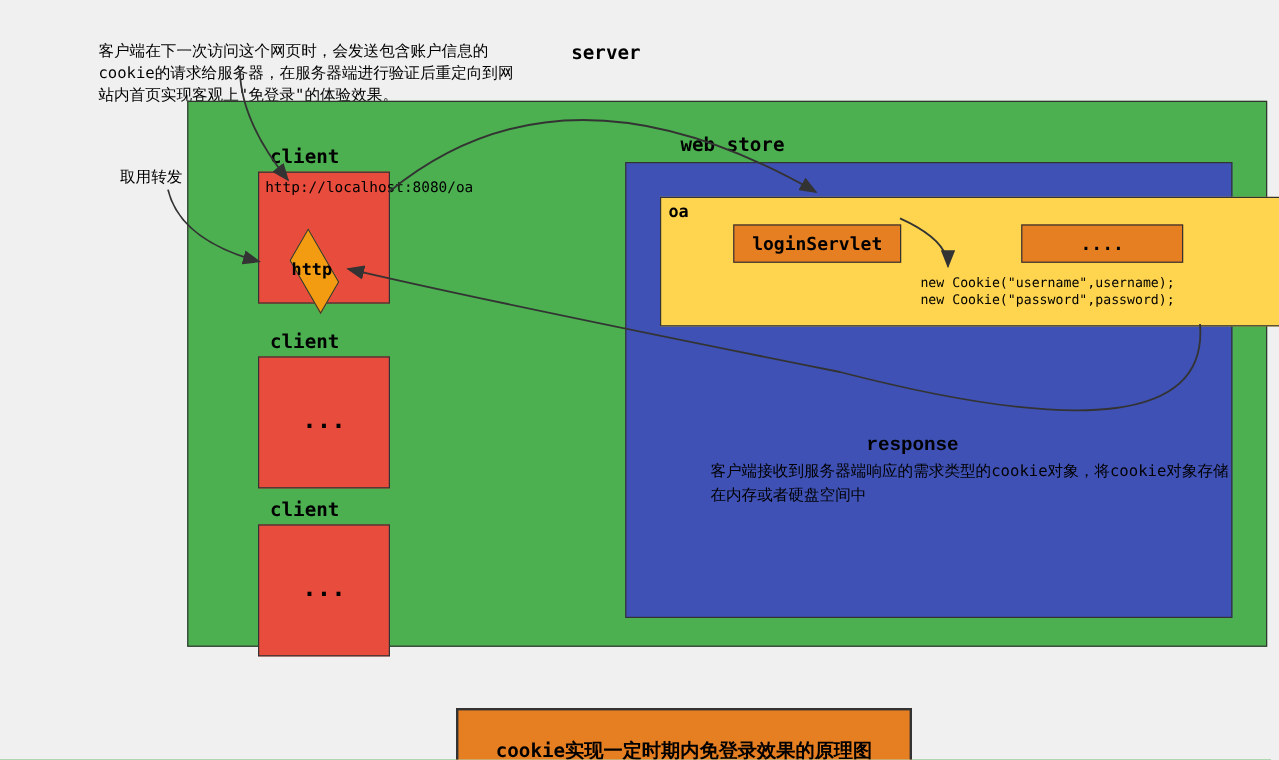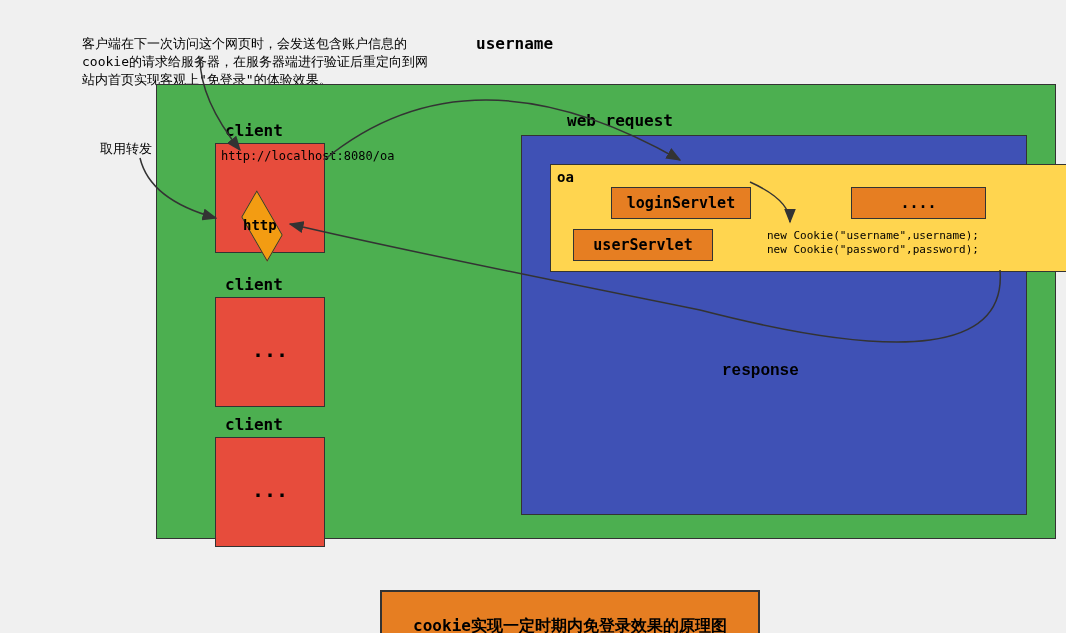--- a/index.html
+++ b/index.html
@@ -34,21 +34,21 @@
     
     .title-box { position: absolute; left: 380px; top: 590px; width: 380px; background: #E67E22; border: 2px solid #333; padding: 24px; text-align: center; font-weight: bold; font-size: 16px; }
     
     svg.arrows { position: absolute; left: 0; top: 0; width: 1066px; height: 633px; pointer-events: none; }
   </style>
 </head>
 <body>
 
 <div class="annotation" style="left:82px; top:6px; width:350px;margin-top:29px;">客户端在下一次访问这个网页时，会发送包含账户信息的cookie的请求给服务器，在服务器端进行验证后重定向到网站内首页实现客观上"免登录"的体验效果。</div>
 
-<div class="label-text" style="left:476px; top:34px;">username</div>
+<div class="label-text" style="left:476px; top:34px;">server</div>
 
 <div class="annotation" style="left:100px; top:140px; font-size:13px;">取用转发</div>
 
 <div class="container">
 
   <div class="client-label" style="left:68px; top:36px;">client</div>
   <div class="client-box" style="left:58px; top:58px;">
     <div class="url-text">http://localhost:8080/oa</div>
   </div>
   <div class="diamond" style="left:80px; top:126px;"></div>
@@ -57,31 +57,31 @@
   <div class="client-label" style="left:68px; top:190px;">client</div>
   <div class="client-box" style="left:58px; top:212px;">
     <div class="dots">...</div>
   </div>
 
   <div class="client-label" style="left:68px; top:330px;">client</div>
   <div class="client-box" style="left:58px; top:352px;">
     <div class="dots">...</div>
   </div>
 
-  <div class="server-label">web request</div>
+  <div class="server-label">web store</div>
   <div class="server-box">
     <div class="oa-box">
       <div class="oa-label">oa</div>
       <div class="servlet-box" style="left:60px; top:22px; width:140px;text-align:center;">loginServlet</div>
       <div class="servlet-box" style="left:300px; top:22px; width:135px;">....</div>
-      <div class="servlet-box" style="left:22px; top:64px; width:140px;">userServlet</div>
       <div class="code-text" style="left:216px; top:64px;">new Cookie("username",username);</div>
       <div class="code-text" style="left:216px; top:78px;">new Cookie("password",password);</div>
     </div>
     <div class="response-label">response</div>
+    <div class="response-text">客户端接收到服务器端响应的需求类型的cookie对象，将cookie对象存储在内存或者硬盘空间中</div>
   </div>
 </div>
 
 <svg class="arrows">
   <defs>
     <marker id="arrowhead" markerWidth="10" markerHeight="8" refX="9" refY="4" orient="auto">
       <polygon points="0 0, 10 4, 0 8" fill="#333"></polygon>
     </marker>
   </defs>
 

